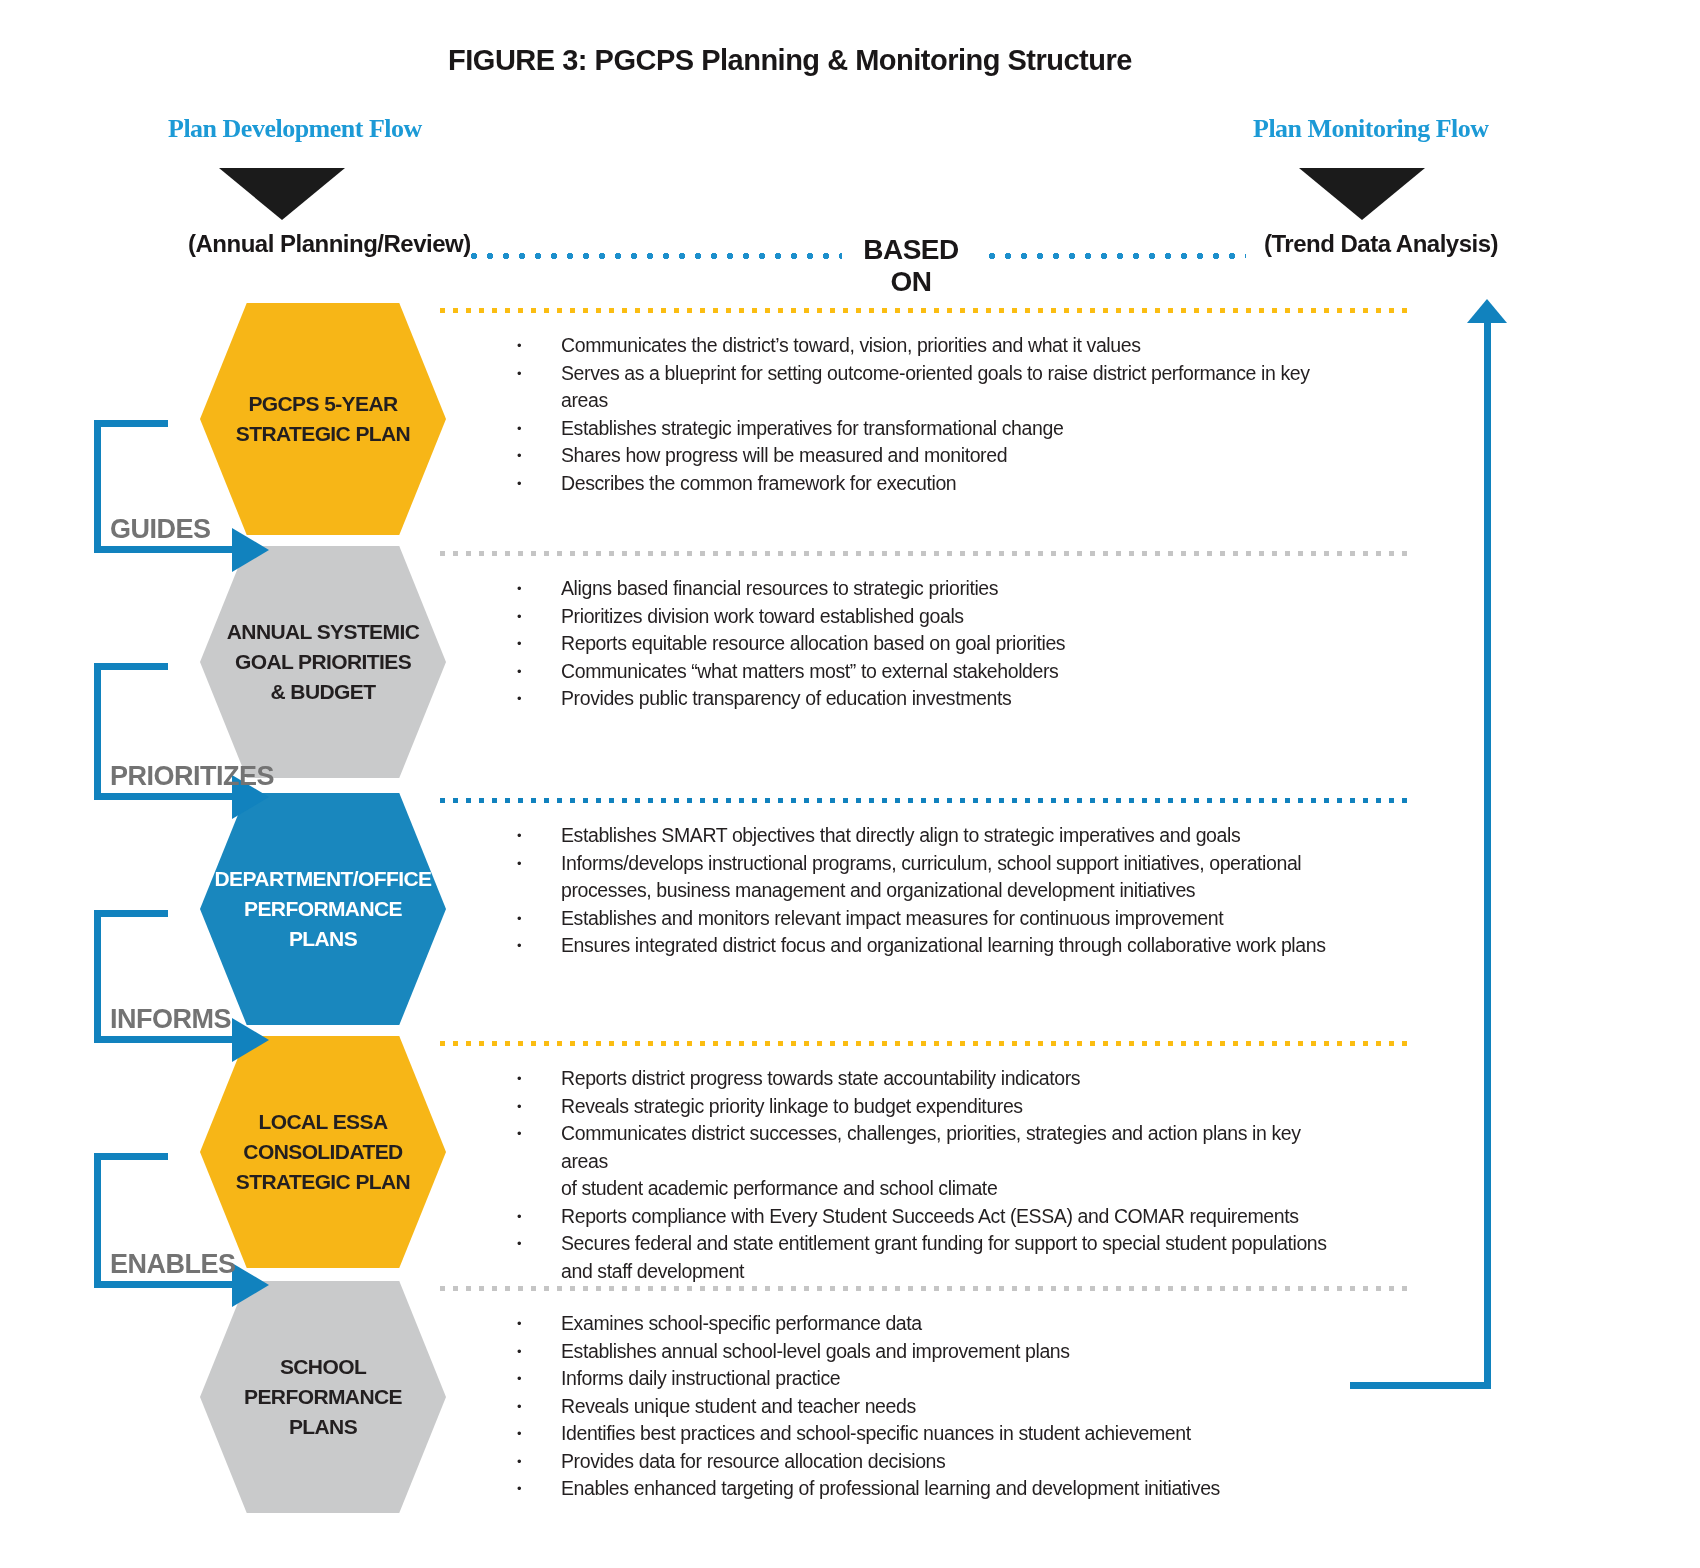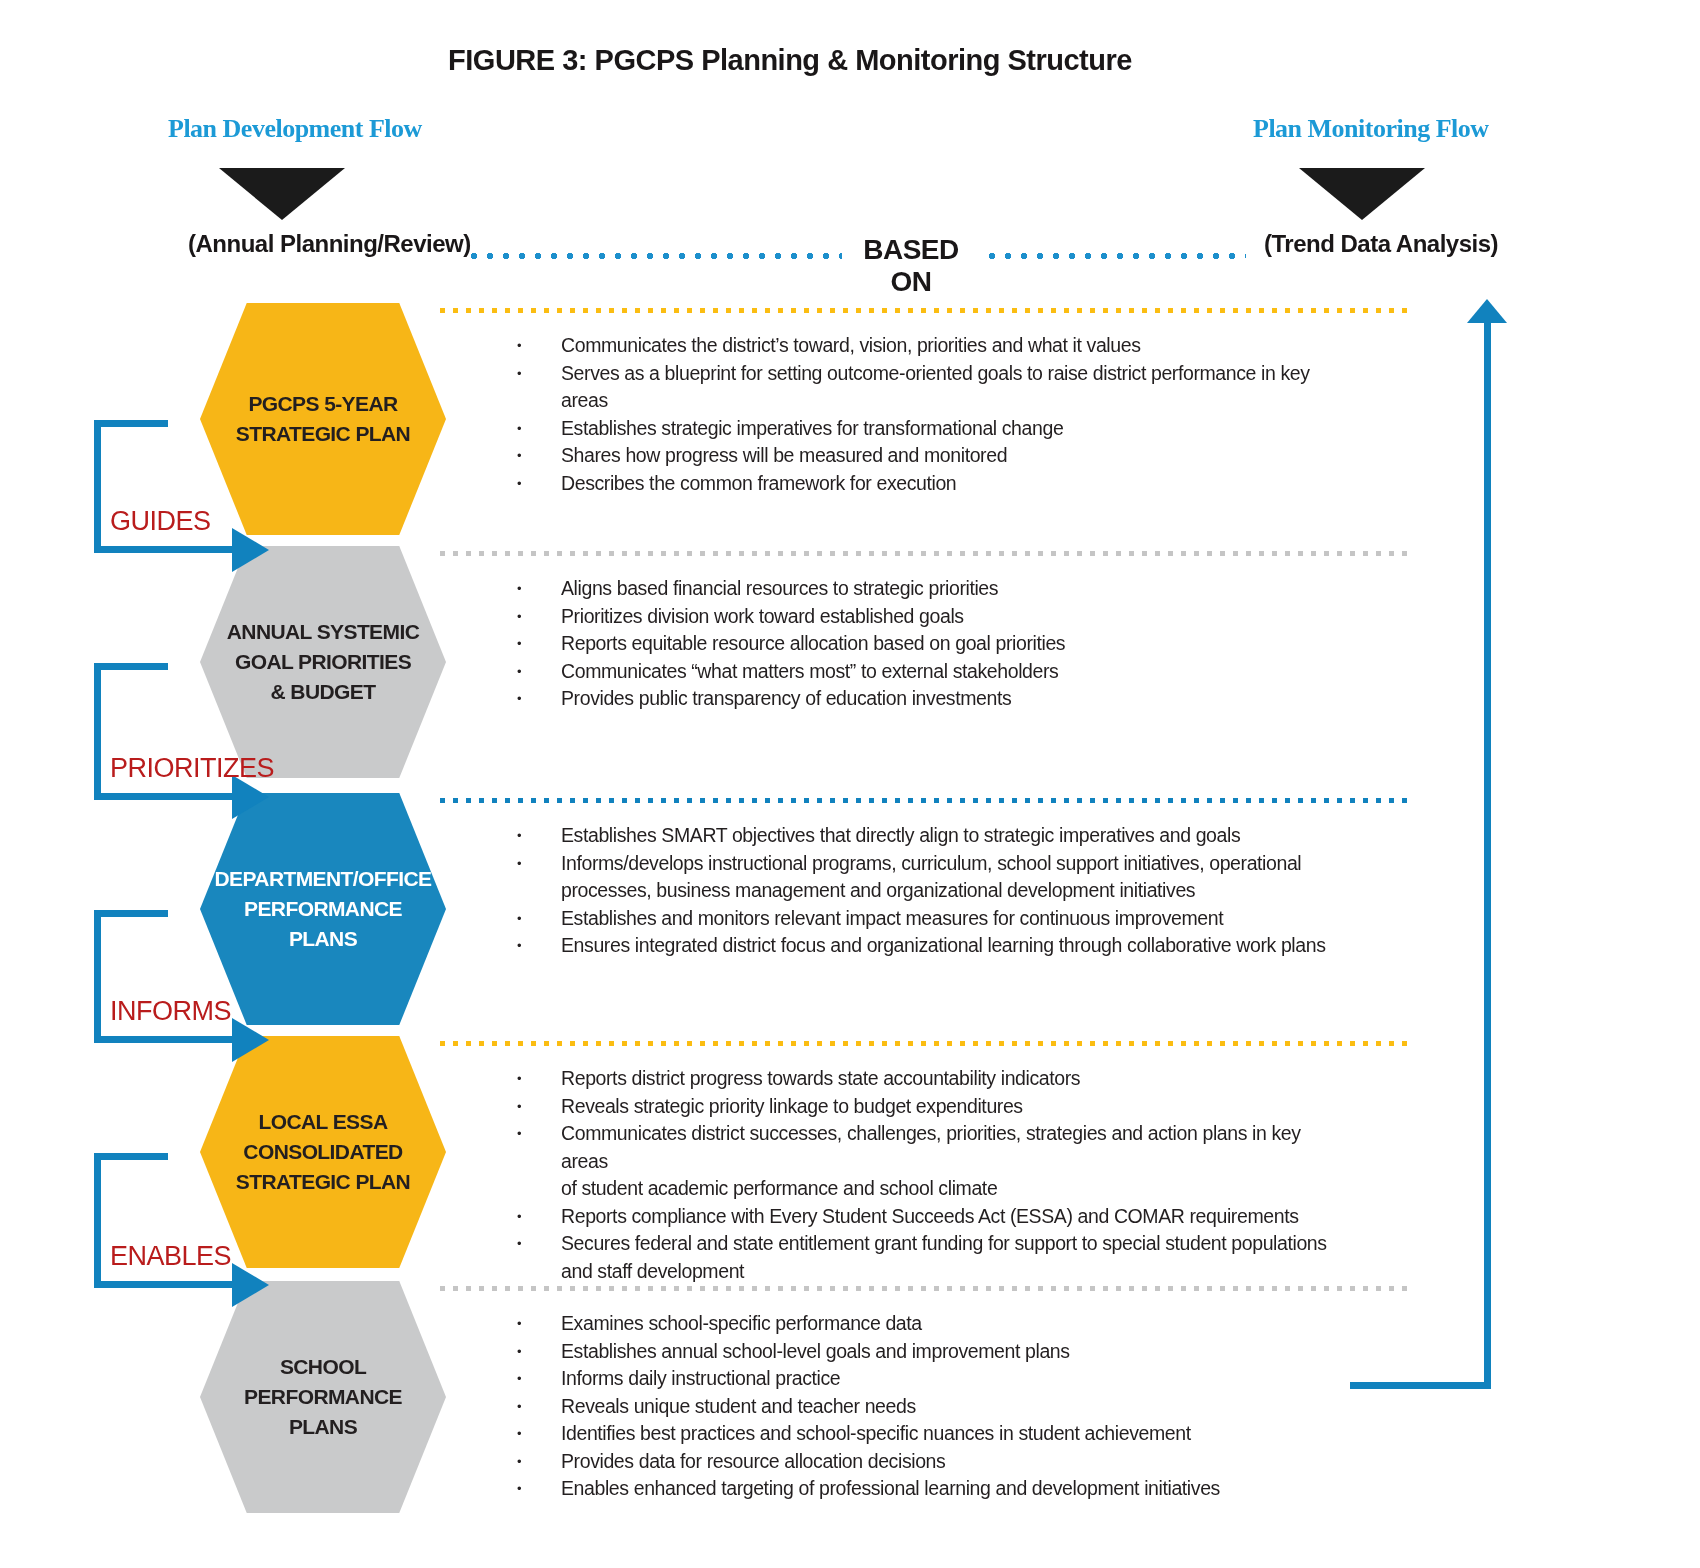--- a/index.html
+++ b/index.html
@@ -61,22 +61,22 @@
   .connector{position:absolute;left:0;width:300px;}
   .conn-vert{position:absolute;left:94px;top:0;bottom:0;width:7px;background:#1182BE;}
   .conn-top-bar{position:absolute;left:94px;top:0;width:74px;height:7px;background:#1182BE;}
   .conn-bottom-bar{position:absolute;left:94px;bottom:0;width:138px;height:7px;background:#1182BE;}
   .conn-arrow{
     position:absolute;left:232px;bottom:-19px;width:0;height:0;
     border-top:22px solid transparent;border-bottom:22px solid transparent;
     border-left:37px solid #1182BE;
   }
   .conn-label{
-    position:absolute;left:110px;bottom:16px;
-    font-size:27px;font-weight:400;letter-spacing:-0.5px;color:#b91c1c;white-space:nowrap;
+    position:absolute;left:110px;bottom:8px;
+    font-size:27px;font-weight:700;letter-spacing:-0.5px;color:#737373;white-space:nowrap;
   }
   
   .mon-arrow-vert{position:absolute;left:1484px;top:320px;width:7px;height:1066px;background:#1182BE;}
   .mon-arrow-head{
     position:absolute;left:1467px;top:299px;width:0;height:0;
     border-left:20px solid transparent;border-right:20px solid transparent;
     border-bottom:24px solid #1182BE;
   }
   .mon-arrow-foot{position:absolute;left:1350px;top:1382px;width:141px;height:7px;background:#1182BE;}
 </style>

